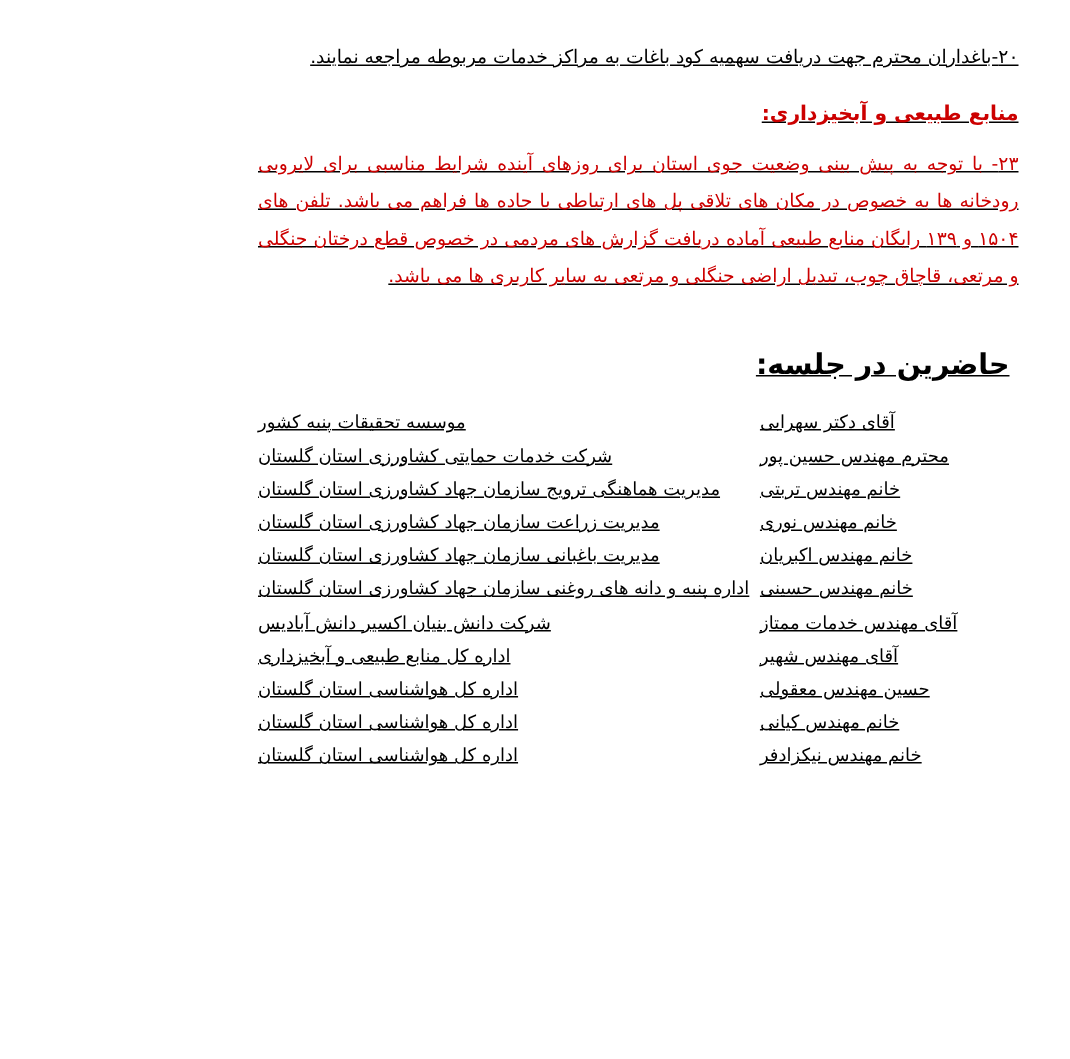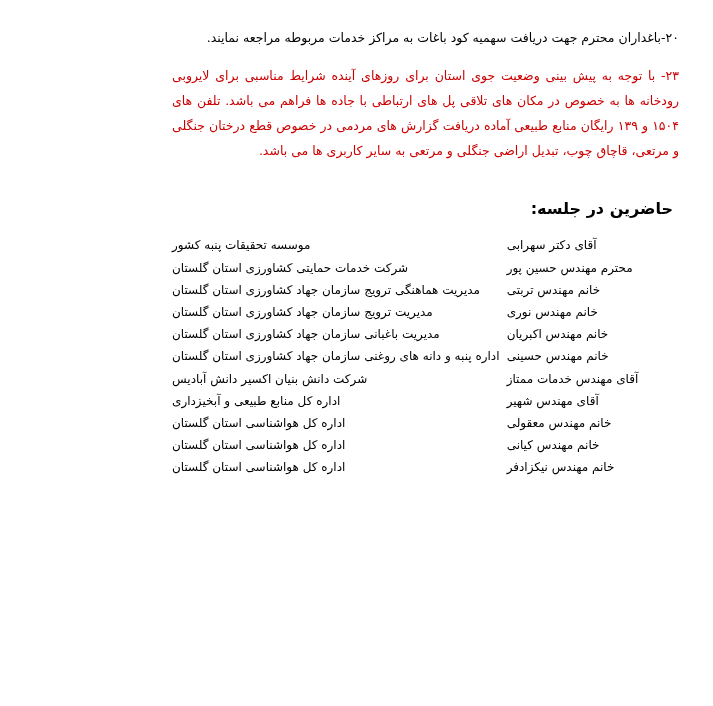--- a/index.html
+++ b/index.html
@@ -13,20 +13,21 @@
     font-family: "DejaVu Sans", "Liberation Sans", sans-serif;
     color: #000000;
     direction: rtl;
   }
   .page {
     position: relative;
     width: 571px;
     height: 706px;
     box-sizing: border-box;
     padding: 26px 34px 12px 30px;
+    text-decoration: underline;
   }
   .para {
     font-size: 12.5px;
     line-height: 1.95;
     text-align: justify;
     text-align-last: right;
     margin: 0 0 13px 0;
     color: #000000;
     direction: rtl;
   }
@@ -42,21 +43,21 @@
     color: #cc0000;
     font-size: 12.5px;
     line-height: 2.0;
     text-align: justify;
     text-align-last: right;
     margin: 12px 0 10px 0;
     direction: rtl;
   }
   .attendees-heading {
     font-weight: bold;
-    font-size: 16px;
+    font-size: 19px;
     color: #000000;
     text-align: right;
     margin: 36px 0 16px 0;
     padding-right: 6px;
   }
   table.attendees {
     width: 100%;
     border-collapse: collapse;
     direction: rtl;
   }
@@ -83,20 +84,21 @@
     height: 80px;
   }
 </style>
 </head>
 <body>
 
 <div class="page">
 
   <p class="para">۲۰-باغداران محترم جهت دریافت سهمیه کود باغات به مراکز خدمات مربوطه مراجعه نمایند.</p>
 
+  <h2 class="section-heading">منابع طبیعی و آبخیزداری:</h2>
 
   <p class="red-para">۲۳- با توجه به پیش بینی وضعیت جوی استان برای روزهای آینده شرایط مناسبی برای لایروبی رودخانه ها به خصوص در مکان های تلاقی پل های ارتباطی با جاده ها فراهم می باشد. تلفن های ۱۵۰۴ و ۱۳۹ رایگان منابع طبیعی آماده دریافت گزارش های مردمی در خصوص قطع درختان جنگلی و مرتعی، قاچاق چوب، تبدیل اراضی جنگلی و مرتعی به سایر کاربری ها می باشد.</p>
 
   <h2 class="attendees-heading">حاضرین در جلسه:</h2>
 
   <table class="attendees">
     <tbody>
       <tr>
         <td class="col-name">آقای دکتر سهرابی</td>
         <td class="col-org">موسسه تحقیقات پنبه کشور</td>
@@ -104,40 +106,40 @@
       <tr>
         <td class="col-name">محترم مهندس حسین پور</td>
         <td class="col-org">شرکت خدمات حمایتی کشاورزی استان گلستان</td>
       </tr>
       <tr>
         <td class="col-name">خانم مهندس تربتی</td>
         <td class="col-org">مدیریت هماهنگی ترویج سازمان جهاد کشاورزی استان گلستان</td>
       </tr>
       <tr>
         <td class="col-name">خانم مهندس نوری</td>
-        <td class="col-org">مدیریت ترویج سازمان جهاد کشاورزی استان گلستان</td>
+        <td class="col-org">مدیریت زراعت سازمان جهاد کشاورزی استان گلستان</td>
       </tr>
       <tr>
         <td class="col-name">خانم مهندس اکبریان</td>
         <td class="col-org">مدیریت باغبانی سازمان جهاد کشاورزی استان گلستان</td>
       </tr>
       <tr>
         <td class="col-name">خانم مهندس حسینی</td>
         <td class="col-org">اداره پنبه و دانه های روغنی سازمان جهاد کشاورزی استان گلستان</td>
       </tr>
       <tr>
         <td class="col-name">آقای مهندس خدمات ممتاز</td>
         <td class="col-org">شرکت دانش بنیان اکسیر دانش آبادیس</td>
       </tr>
       <tr>
         <td class="col-name">آقای مهندس شهیر</td>
         <td class="col-org">اداره کل منابع طبیعی و آبخیزداری</td>
       </tr>
       <tr>
-        <td class="col-name">خانم مهندس معقولی</td>
+        <td class="col-name">حسین مهندس معقولی</td>
         <td class="col-org">اداره کل هواشناسی استان گلستان</td>
       </tr>
       <tr>
         <td class="col-name">خانم مهندس کیانی</td>
         <td class="col-org">اداره کل هواشناسی استان گلستان</td>
       </tr>
       <tr>
         <td class="col-name">خانم مهندس نیکزادفر</td>
         <td class="col-org">اداره کل هواشناسی استان گلستان</td>
       </tr>

